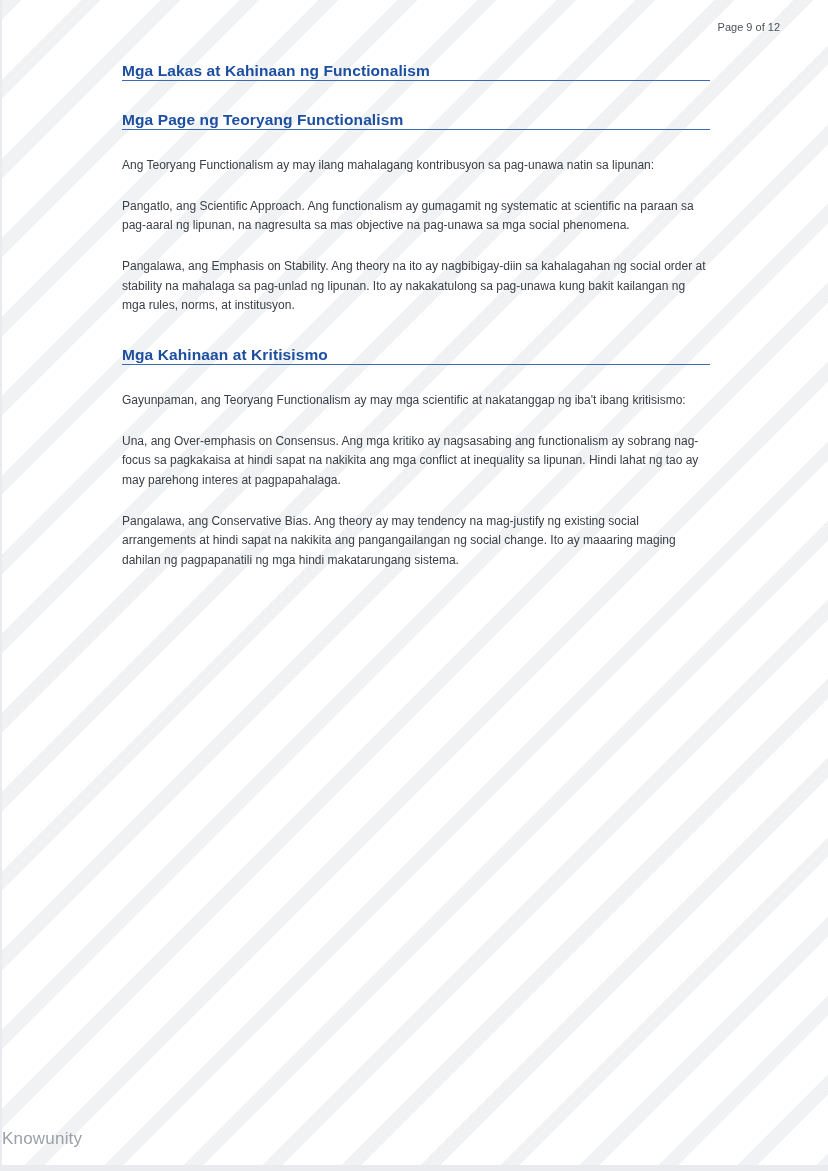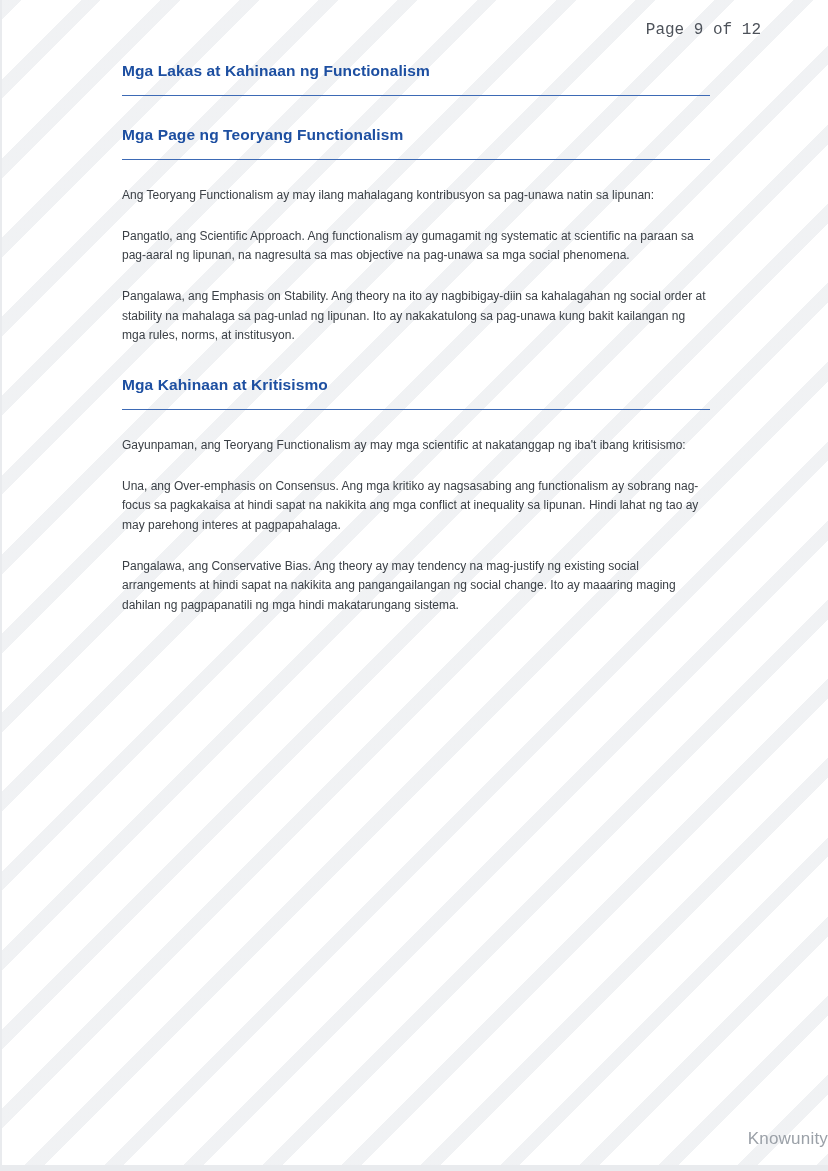--- a/index.html
+++ b/index.html
@@ -19,55 +19,54 @@
       rgba(226,229,233,0.5) 0px,
       rgba(226,229,233,0.5) 14px,
       rgba(255,255,255,0) 14px,
       rgba(255,255,255,0) 56px
     );
     overflow: hidden;
   }
   .page-indicator {
     position: absolute;
     top: 21px;
-    right: 67px;
-    font-family: Liberation Mono, monospace;
-    font-size: 16px;
+    right: 48px;
+    font-family: Liberation Sans, sans-serif;
+    font-size: 11px;
     color: #4d525a;
   }
   .content {
     position: absolute;
     top: 54px;
     left: 120px;
     width: 588px;
   }
   .heading {
     margin: 30px 0 26px 0;
-    padding-bottom: 15px;
     border-bottom: 1.5px solid #3d6ab5;
     font-size: 15.5px;
     font-weight: bold;
     color: #1d4fa1;
     letter-spacing: 0.1px;
   }
   .heading.first {
     margin-top: 8px;
   }
   .para {
     margin: 0 0 21px 0;
     font-size: 12px;
     line-height: 1.64;
     color: #3b4046;
   }
   .footer {
     position: absolute;
     left: 0;
     right: 0;
     bottom: 16px;
-    text-align: right;
+    text-align: left;
     font-size: 17px;
     color: #9ba1a8;
     letter-spacing: 0.2px;
   }
 </style>
 </head>
 <body>
 
 <div class="page">
 

